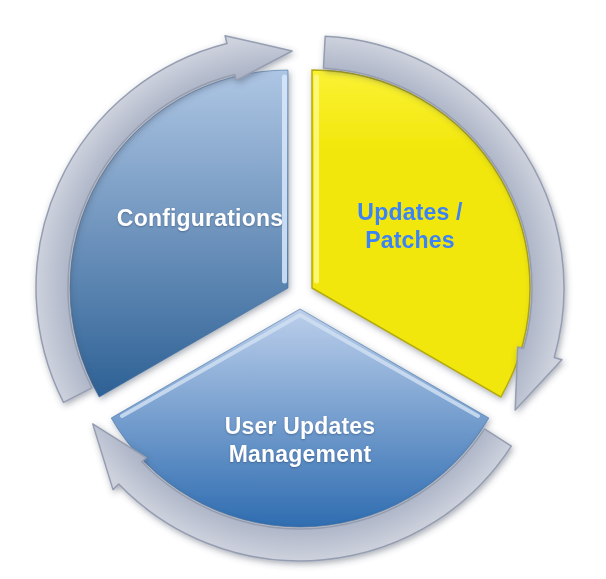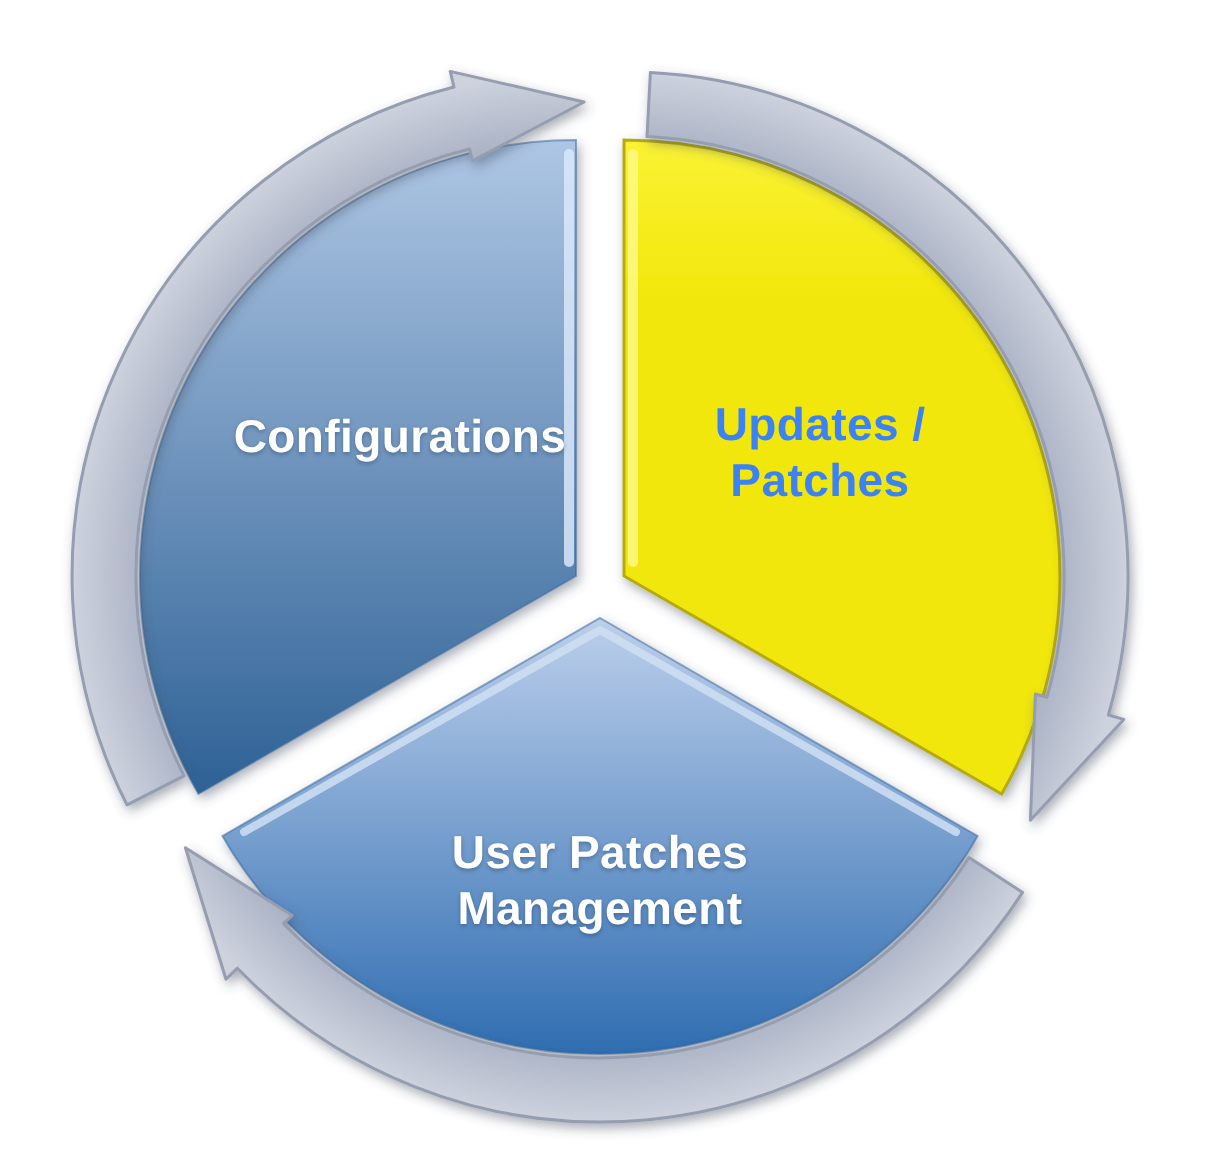--- a/index.html
+++ b/index.html
@@ -82,15 +82,15 @@
     <g filter="url(#ds)" stroke-width="1.5" stroke-linejoin="round">
       <path d="M 63.5 402.4 A 252 252 0 0 1 227.0 43.5 L 225.1 35.7 L 292.1 51.0 L 236.2 80.4 L 234.8 74.5 A 220 220 0 0 0 92.0 387.9 Z" fill="url(#gArrowL)" stroke="#959db1"></path>
       <path d="M 325.2 36.3 A 252 252 0 0 1 554.2 357.5 L 561.9 359.7 L 515.2 410.1 L 517.7 347.0 L 523.5 348.6 A 220 220 0 0 0 323.5 68.3 Z" fill="url(#gArrowY)" stroke="#959db1"></path>
       <path d="M 511.3 446.2 A 252 252 0 0 1 118.7 484.1 L 113.0 489.6 L 92.7 423.9 L 146.1 457.7 L 141.8 461.8 A 220 220 0 0 0 484.5 428.8 Z" fill="url(#gArrowB)" stroke="#959db1"></path>
     </g>
   </svg>
 
   <div class="seg-label light" id="label-configurations">Configurations</div>
   <div class="seg-label dark" id="label-updates">Updates /
 Patches</div>
-  <div class="seg-label light" id="label-usercontrol">User Patches
+  <div class="seg-label light" id="label-usercontrol">User Updates
 Management</div>
 </div>
 
 </body></html>

